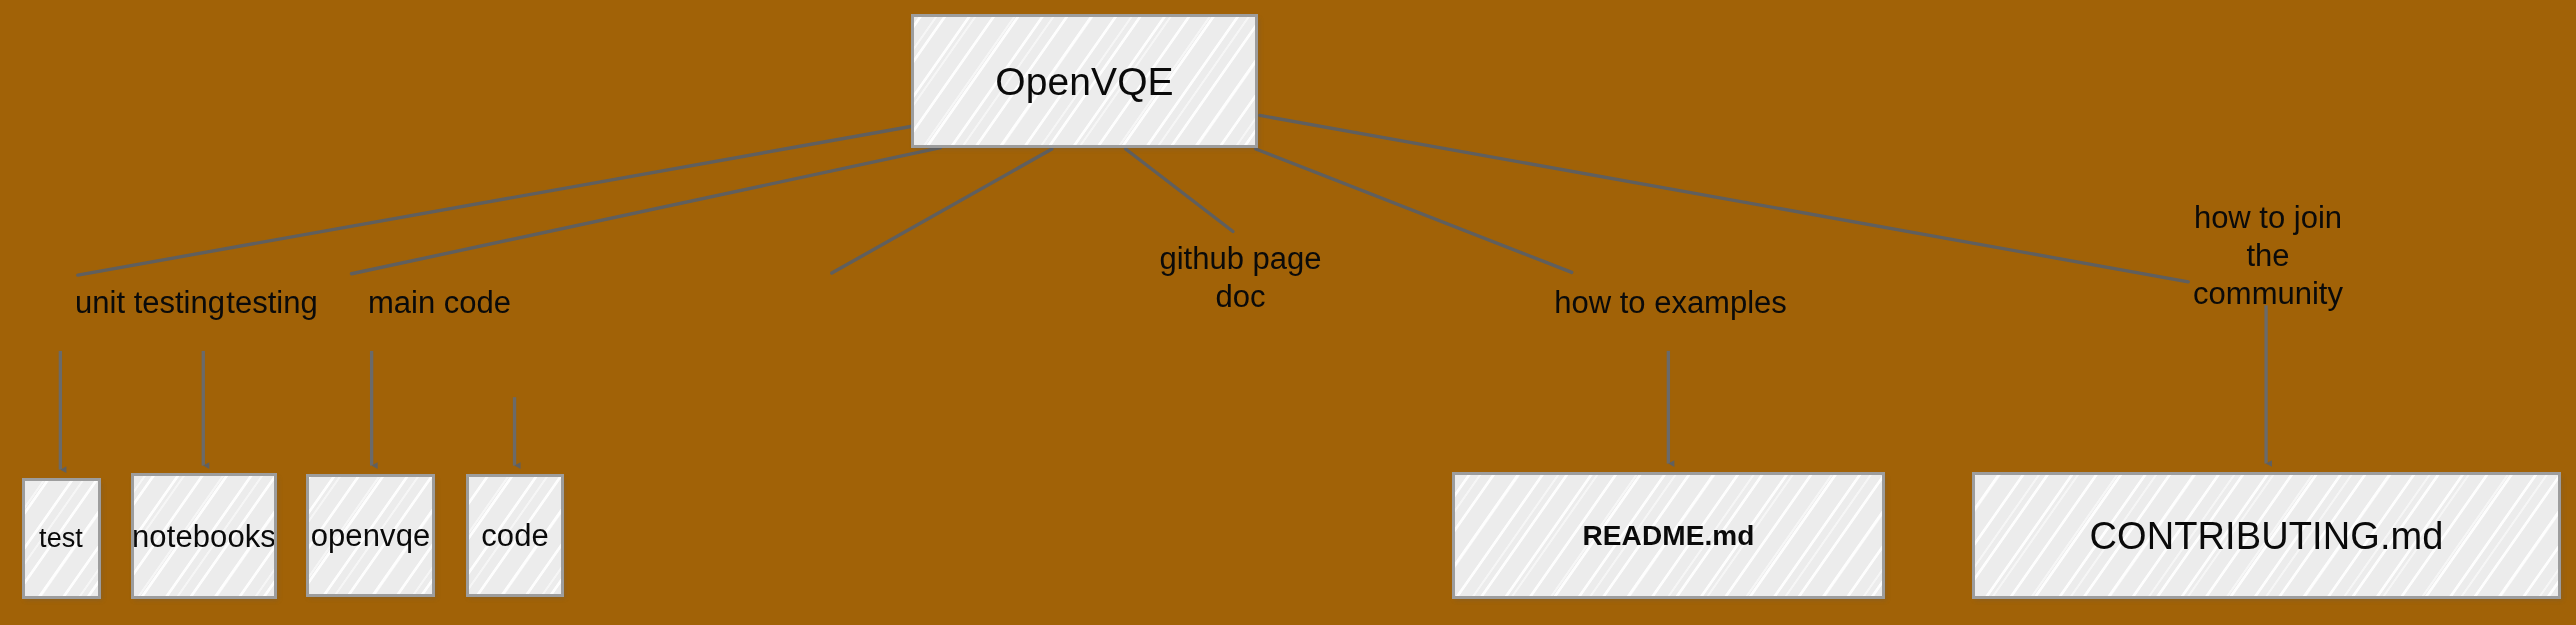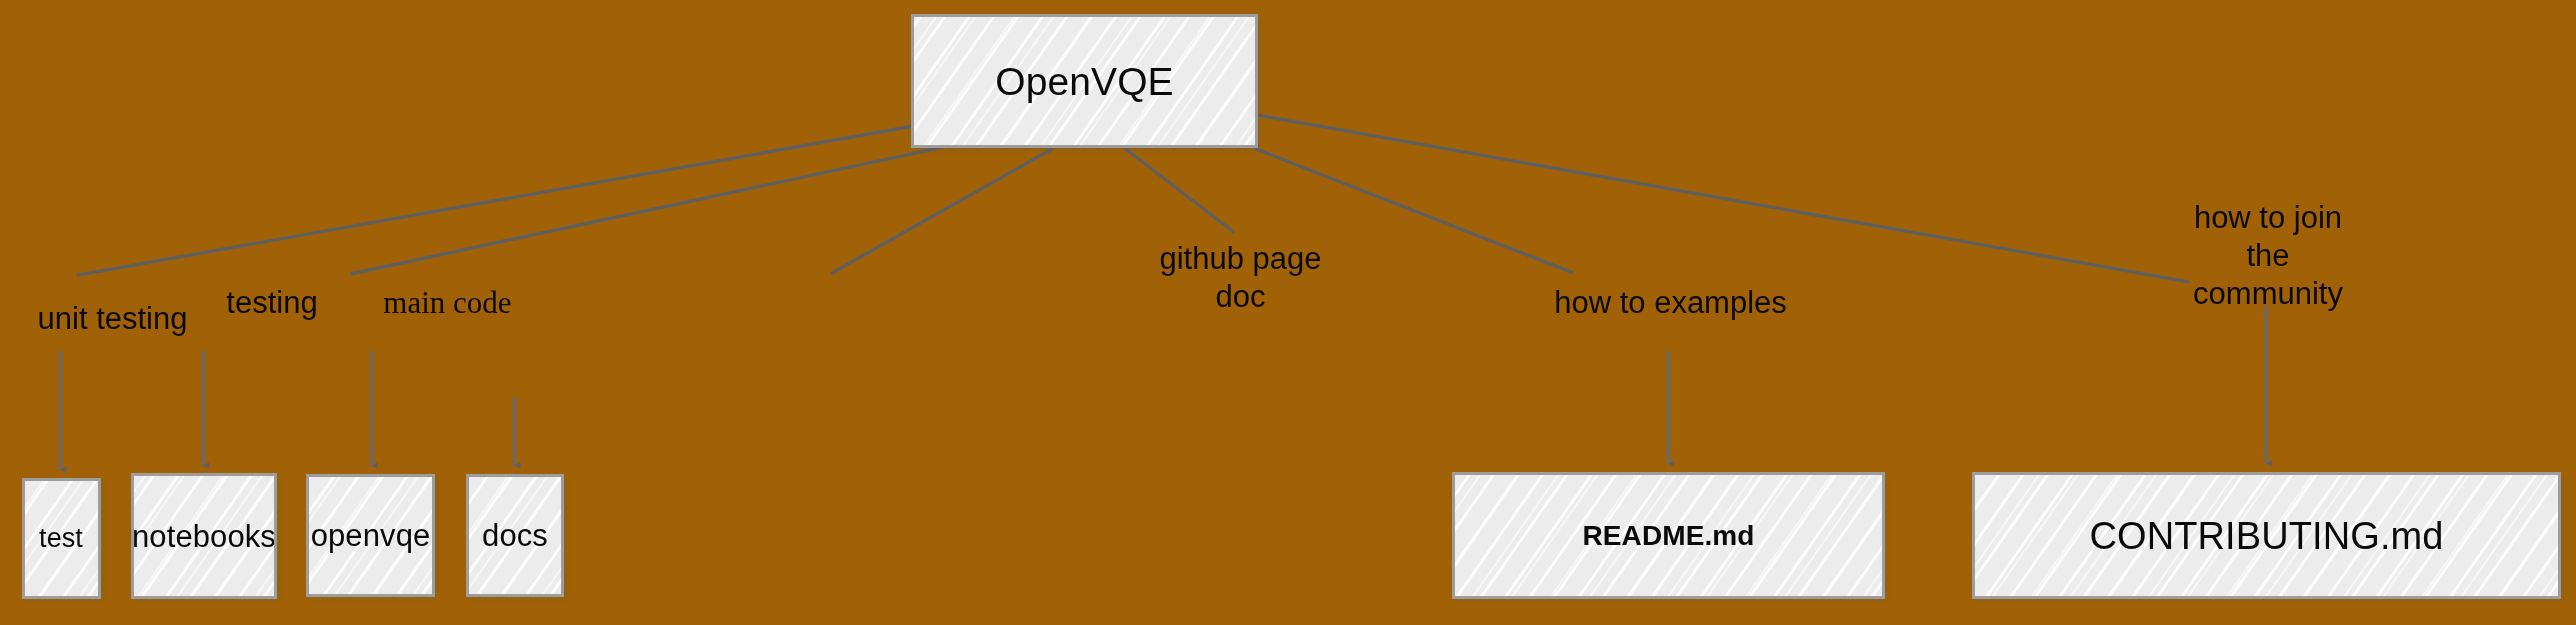--- a/index.html
+++ b/index.html
@@ -96,23 +96,23 @@
   
   .edge-label {
     position: absolute;
     color: #0a0a0a;
     font-size: 31px;
     line-height: 1.22;
     text-align: center;
     white-space: pre-line;
     user-select: none;
   }
-  #edge-label-unit-testing   { left: 0px;    top: 300px; width: 225px; }
+  #edge-label-unit-testing   { left: 0px;    top: 284px; width: 225px; text-align: right; }
   #edge-label-examples       { left: 131px;  top: 284px; width: 282px; }
-  #edge-label-main-code      { left: 300px;  top: 284px; width: 295px; font-family: Liberation Serif, serif; }
+  #edge-label-main-code      { left: 292px;  top: 284px; width: 295px; }
   #edge-label-github-page    { left: 1073px; top: 240px; width: 335px; }
   #edge-label-how-to-install { left: 1456px; top: 284px; width: 429px; }
   #edge-label-how-to-join    { left: 2080px; top: 199px; width: 376px; }
 </style>
 </head>
 <body>
 
 <div id="diagram-root">
 
   <svg id="diagram-svg" viewBox="0 0 3840 933" xmlns="http://www.w3.org/2000/svg" aria-hidden="true">
@@ -162,21 +162,21 @@
 
   <div class="node-box has-shadow" id="node-notebooks">
     <span class="node-label">notebooks</span>
   </div>
 
   <div class="node-box has-shadow" id="node-openvqe">
     <span class="node-label">openvqe</span>
   </div>
 
   <div class="node-box has-shadow" id="node-docs">
-    <span class="node-label">docs</span>
+    <span class="node-label">code</span>
   </div>
 
   <div class="node-box has-shadow" id="node-readme">
     <span class="node-label">README.md</span>
   </div>
 
   <div class="node-box has-shadow" id="node-contributing">
     <span class="node-label">CONTRIBUTING.md</span>
   </div>
 

